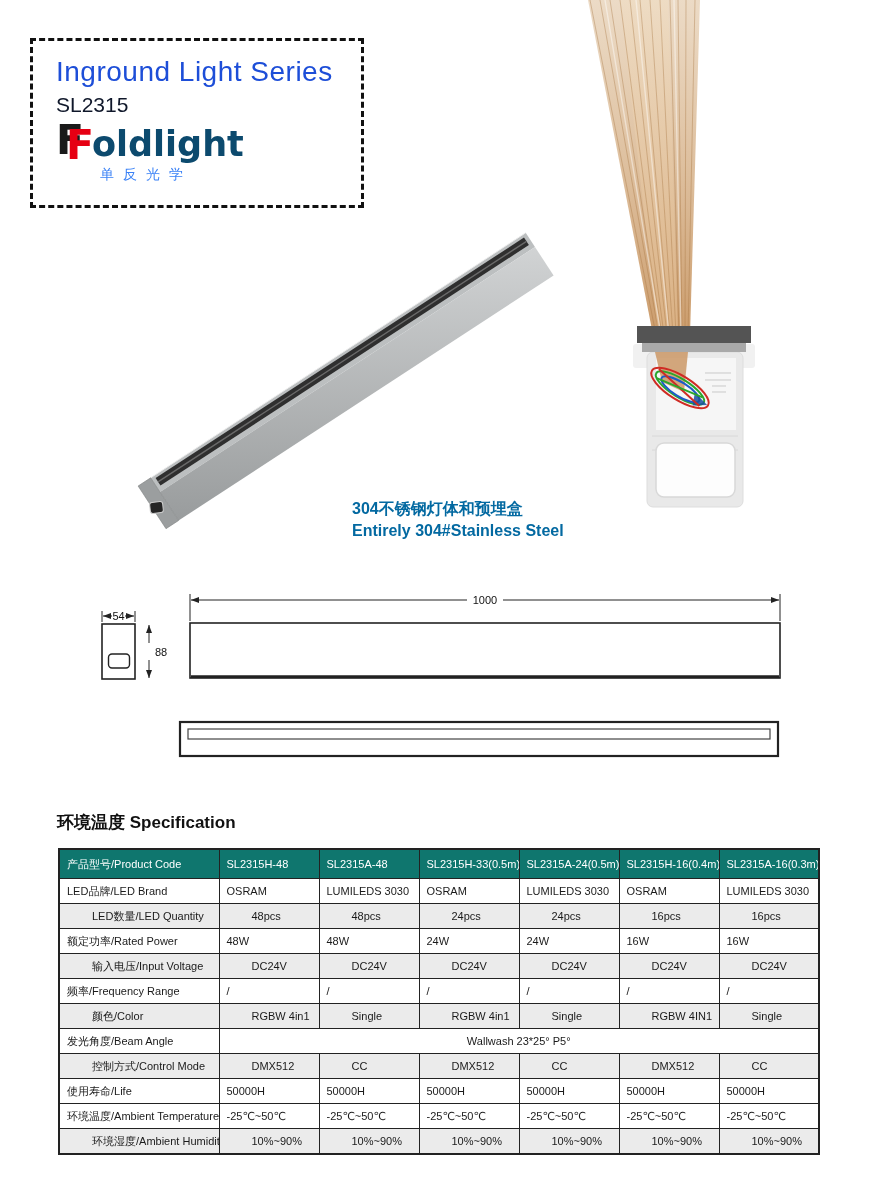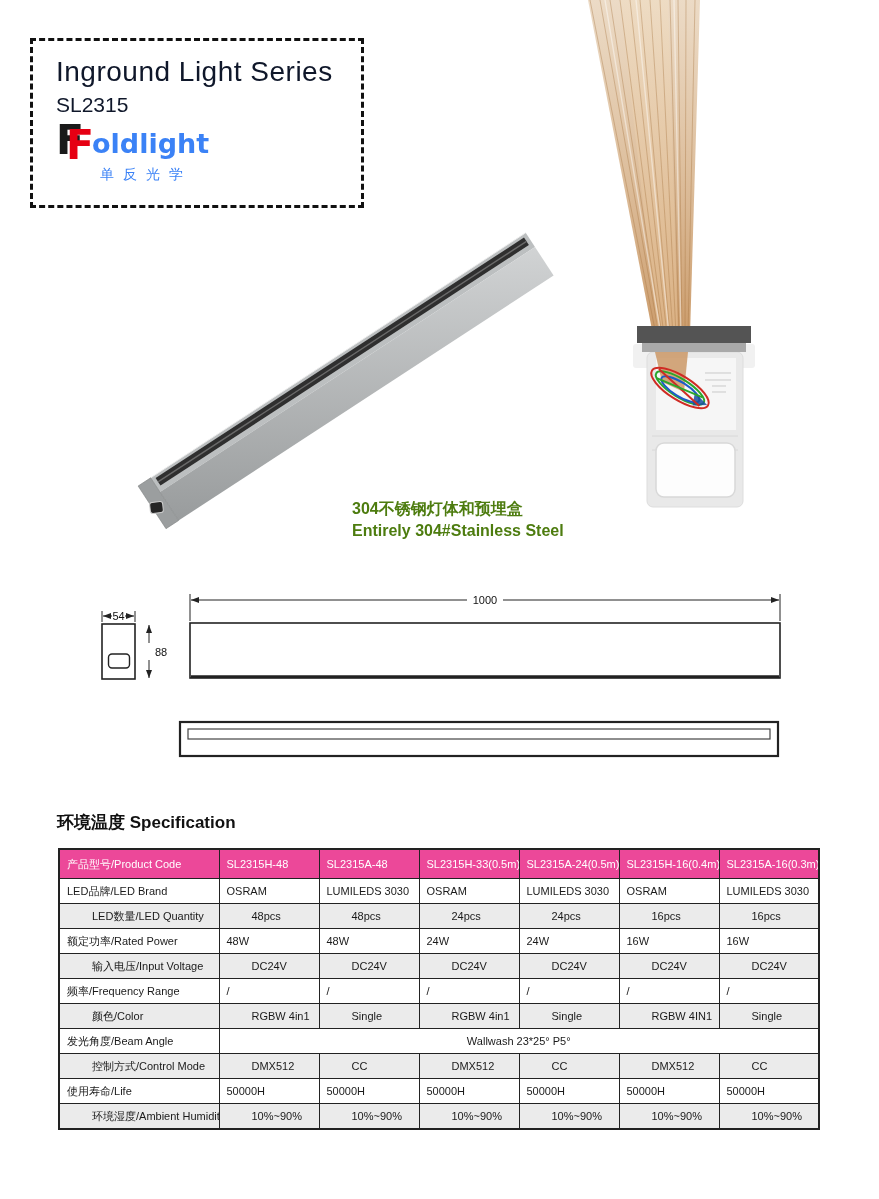--- a/index.html
+++ b/index.html
@@ -1,39 +1,39 @@
 <!DOCTYPE html>
 <html><head>
 <meta charset="utf-8">
 <style>
   html,body{margin:0;padding:0;background:#ffffff;}
   body{width:879px;height:1199px;position:relative;font-family:"Liberation Sans","DejaVu Sans",sans-serif;color:#1a1a1a;overflow:hidden;}
   .abs{position:absolute;}
 
   
   .brand-box{left:30px;top:38px;width:334px;height:170px;border:3px dashed #111;box-sizing:border-box;padding:16px 0 0 23px;}
-  .series-title{font-size:28px;color:#0f172a;letter-spacing:.5px;line-height:30px;}
+  .series-title{font-size:28px;color:#1d4ed8;letter-spacing:.5px;line-height:30px;}
   .series-model{font-size:21px;color:#0f172a;margin-top:6px;}
   .logo-row{margin-top:7px;height:40px;position:relative;}
   .logo-ff{position:relative;display:inline-block;width:38px;height:40px;}
   .logo-f{position:absolute;font-weight:bold;font-size:41px;line-height:40px;font-family:"DejaVu Sans",sans-serif;}
   .logo-f.black{left:0;top:-4px;color:#1a1a1a;}
   .logo-f.red{left:10px;top:1px;color:#e60013;}
-  .logo-word{display:inline-block;font-weight:bold;font-size:27px;line-height:40px;color:#3b82f6;letter-spacing:0;vertical-align:top;margin-left:-2px;font-family:"DejaVu Sans",sans-serif;}
+  .logo-word{display:inline-block;font-weight:bold;font-size:35px;line-height:40px;color:#0c4a6e;letter-spacing:0;vertical-align:top;margin-left:-2px;font-family:"DejaVu Sans",sans-serif;}
   .logo-sub{margin:2px 0 0 44px;font-size:14px;color:#3b82f6;letter-spacing:9px;}
 
   
-  .caption{left:352px;top:498px;font-weight:bold;font-size:16px;line-height:22px;color:#4d7c0f;}
+  .caption{left:352px;top:498px;font-weight:bold;font-size:16px;line-height:22px;color:#0369a1;}
 
   
   .spec-title{left:57px;top:811px;font-weight:bold;font-size:17px;color:#111;}
   table.spec{left:58px;top:848px;position:absolute;border-collapse:collapse;table-layout:fixed;width:760px;font-size:11px;}
   table.spec td,table.spec th{border:1px solid #222;padding:0 0 0 7px;text-align:left;font-weight:normal;white-space:nowrap;overflow:hidden;}
   table.spec{border:2px solid #222;}
-  table.spec thead th{background:#ec4899;color:#ffffff;height:28px;}
+  table.spec thead th{background:#0f766e;color:#ffffff;height:28px;}
   table.spec tbody td{height:24px;background:#ffffff;}
   table.spec tbody tr.shaded td{background:#ebebeb;padding-left:32px;}
   table.spec td.merged{text-align:center;padding-left:0;border-radius:10px;}
   col.lbl{width:160px;} col.val{width:100px;}
 
   svg text{font-family:"Liberation Sans","DejaVu Sans",sans-serif;}
 </style>
 </head>
 <body>
 
@@ -268,20 +268,29 @@
       </tr>
       <tr>
         <td>使用寿命/Life</td>
         <td>50000H</td>
         <td>50000H</td>
         <td>50000H</td>
         <td>50000H</td>
         <td>50000H</td>
         <td>50000H</td>
       </tr>
+      <tr>
+        <td>环境温度/Ambient Temperature</td>
+        <td>-25℃~50℃</td>
+        <td>-25℃~50℃</td>
+        <td>-25℃~50℃</td>
+        <td>-25℃~50℃</td>
+        <td>-25℃~50℃</td>
+        <td>-25℃~50℃</td>
+      </tr>
       <tr class="shaded">
         <td>环境湿度/Ambient Humidity</td>
         <td>10%~90%</td>
         <td>10%~90%</td>
         <td>10%~90%</td>
         <td>10%~90%</td>
         <td>10%~90%</td>
         <td>10%~90%</td>
       </tr>
     </tbody>

